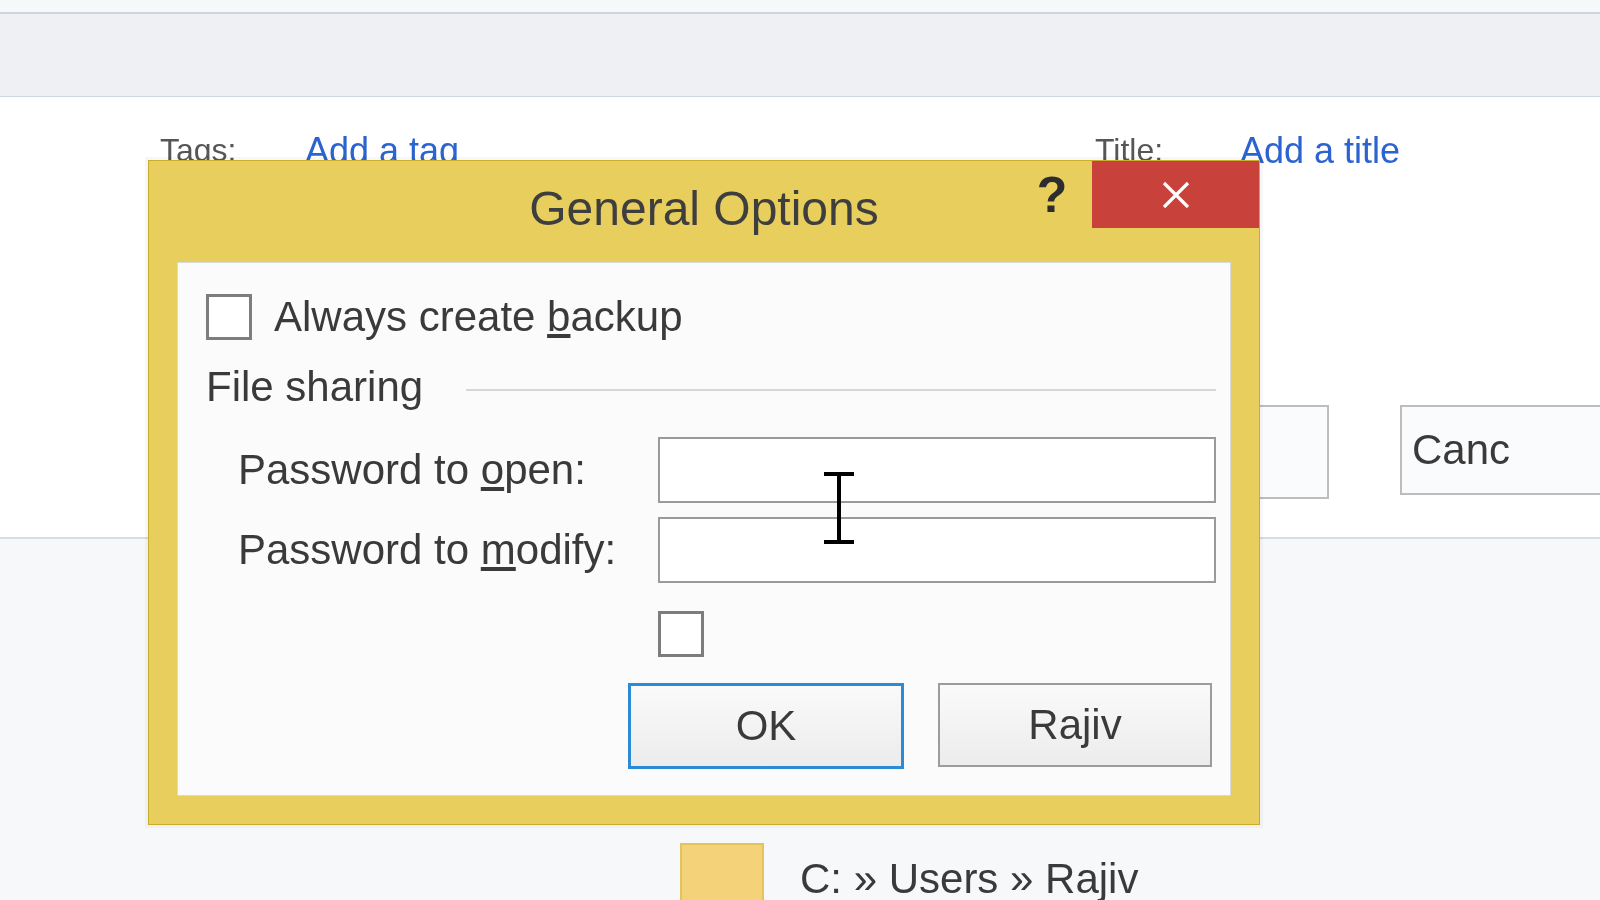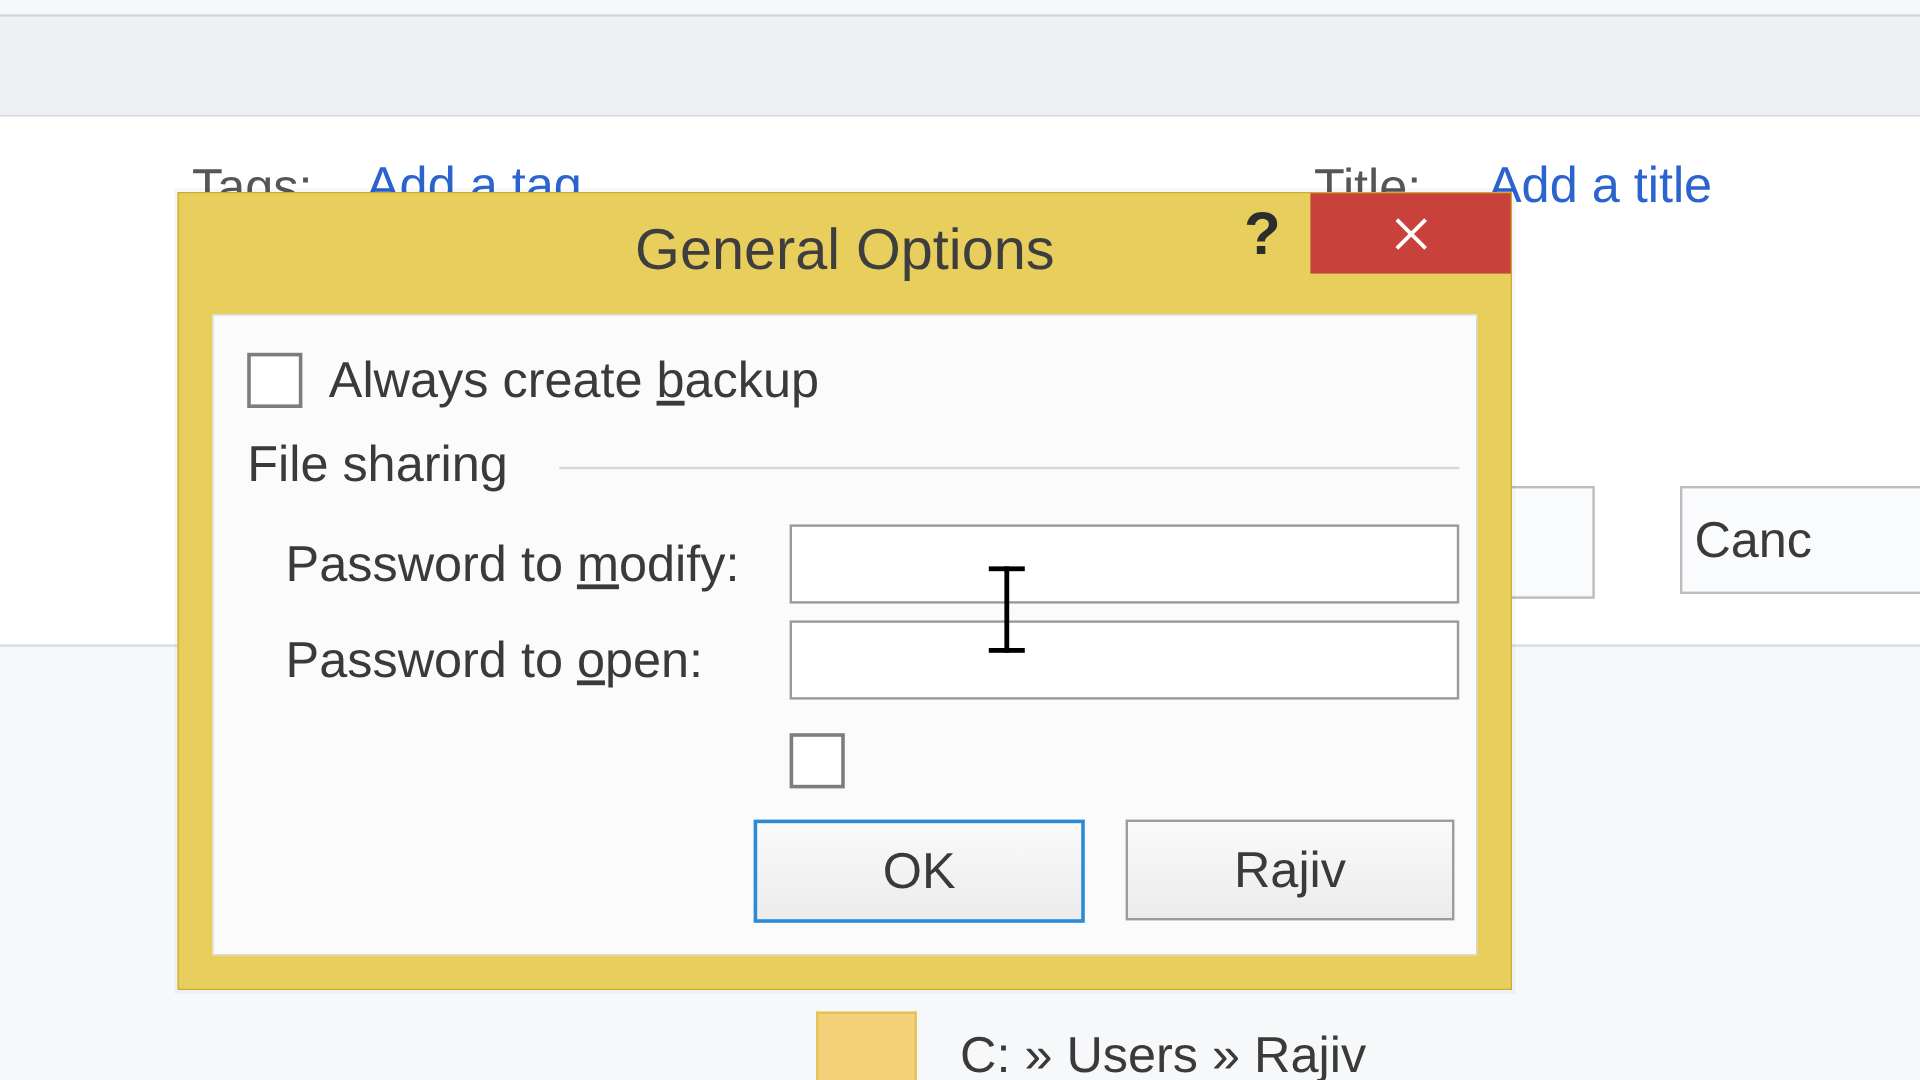--- a/index.html
+++ b/index.html
@@ -36,31 +36,31 @@
     right: 0;
     height: 440px;
     background: #ffffff;
     border-bottom: 2px solid #d7dbe2;
   }
 
   .bg-tags-label,
   .bg-title-label {
     position: absolute;
     top: 132px;
-    font-size: 42px;
+    font-size: 32px;
     color: #565656;
   }
   .bg-tags-label { left: 160px; }
   .bg-title-label { left: 1095px; }
 
   .bg-tags-value,
   .bg-title-value {
     position: absolute;
     top: 130px;
-    font-size: 42px;
+    font-size: 36px;
     color: #2b63cf;
   }
   .bg-tags-value { left: 305px; }
   .bg-title-value { left: 1240px; }
 
   .bg-button-hidden {
     position: absolute;
     top: 405px;
     width: 80px; 
     height: 90px;
@@ -307,32 +307,32 @@
       <div class="chk"></div>
       <div class="lbl">
         <span>Always create </span><span class="underline-letter">b</span><span>ackup</span>
       </div>
     </div>
 
     <div class="group-heading">File sharing</div>
 
     <div class="field-row">
       <div class="field-label">
+        <span>Password to </span><span class="underline-letter">o</span><span>pen:</span>
+      </div>
+      <input class="field-input" type="password" value="" style="">
+    </div>
+
+    <div class="field-row">
+      <div class="field-label">
         <span>Password to </span><span class="underline-letter">m</span><span>odify:</span>
       </div>
       <input class="field-input" type="password" value="" style="">
     </div>
 
-    <div class="field-row">
-      <div class="field-label">
-        <span>Password to </span><span class="underline-letter">o</span><span>pen:</span>
-      </div>
-      <input class="field-input" type="password" value="" style="">
-    </div>
-
     <div class="readonly-row">
       <div class="chk"></div>
     </div>
 
     <div class="btn-row">
       <div class="btn btn-default">OK</div>
       <div class="btn">Rajiv</div>
     </div>
 
   </div>

